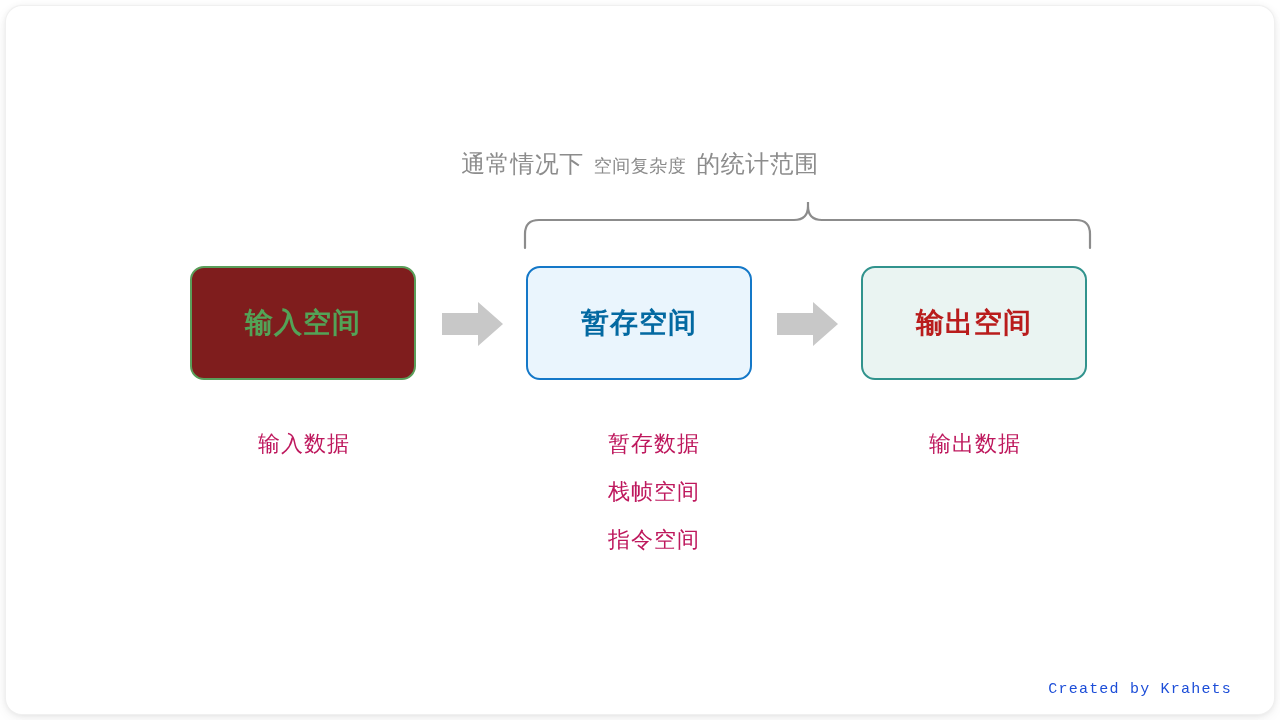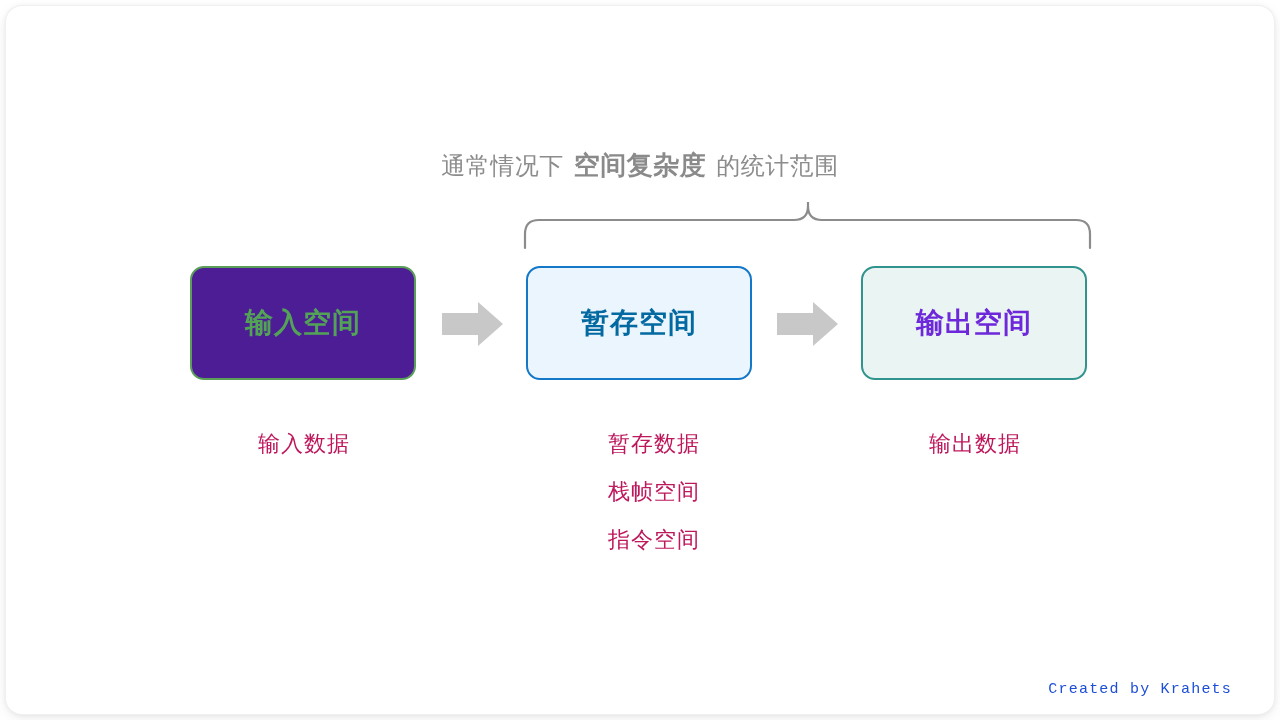--- a/index.html
+++ b/index.html
@@ -43,22 +43,22 @@
     color: #8c8c8c;
   }
   #heading .plain {
     font-size: 24px;
     font-weight: 400;
     color: #8c8c8c;
     letter-spacing: 0.5px;
     vertical-align: baseline;
   }
   #heading .strong {
-    font-size: 26px;
-    font-weight: 700;
+    font-size: 18px;
+    font-weight: 400;
     color: #8a8a8a;
     letter-spacing: 0.5px;
     padding: 0 10px;
     vertical-align: baseline;
   }
 
   
   #brace-wrap {
     position: absolute;
     left: 515px;
@@ -80,26 +80,26 @@
     box-sizing: border-box;
     display: flex;
     align-items: center;
     justify-content: center;
   }
   .box-label {
     font-size: 28px;
     font-weight: 700;
     letter-spacing: 1px;
   }
-  #box-input  { left: 190px;  background: #4c1d95; border-color: #5a9e5a; }
+  #box-input  { left: 190px;  background: #7f1d1d; border-color: #5a9e5a; }
   #box-input .box-label  { color: #53a357; }
   #box-temp   { left: 526px;  background: #eaf5fd; border-color: #1478c8; }
   #box-temp .box-label   { color: #0369a1; }
   #box-output { left: 861px;  background: #eaf4f2; border-color: #31938d; }
-  #box-output .box-label { color: #6d28d9; }
+  #box-output .box-label { color: #b91c1c; }
 
   
   .arrow {
     position: absolute;
     top: 301px;
     width: 62px;
     height: 46px;
   }
   #arrow-1 { left: 442px; }
   #arrow-2 { left: 777px; }

